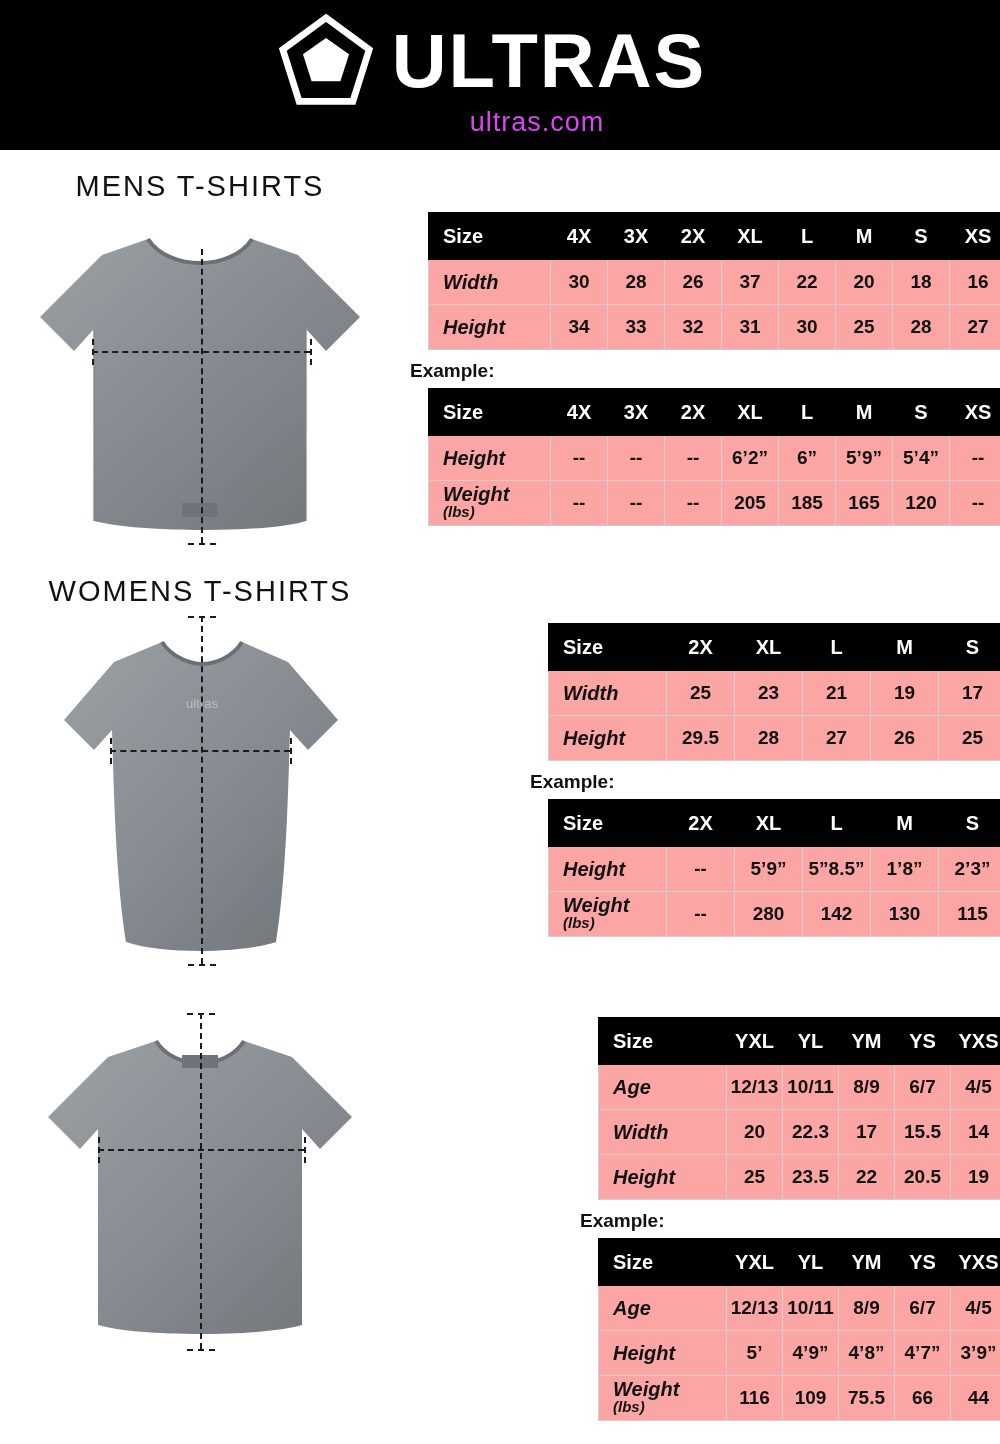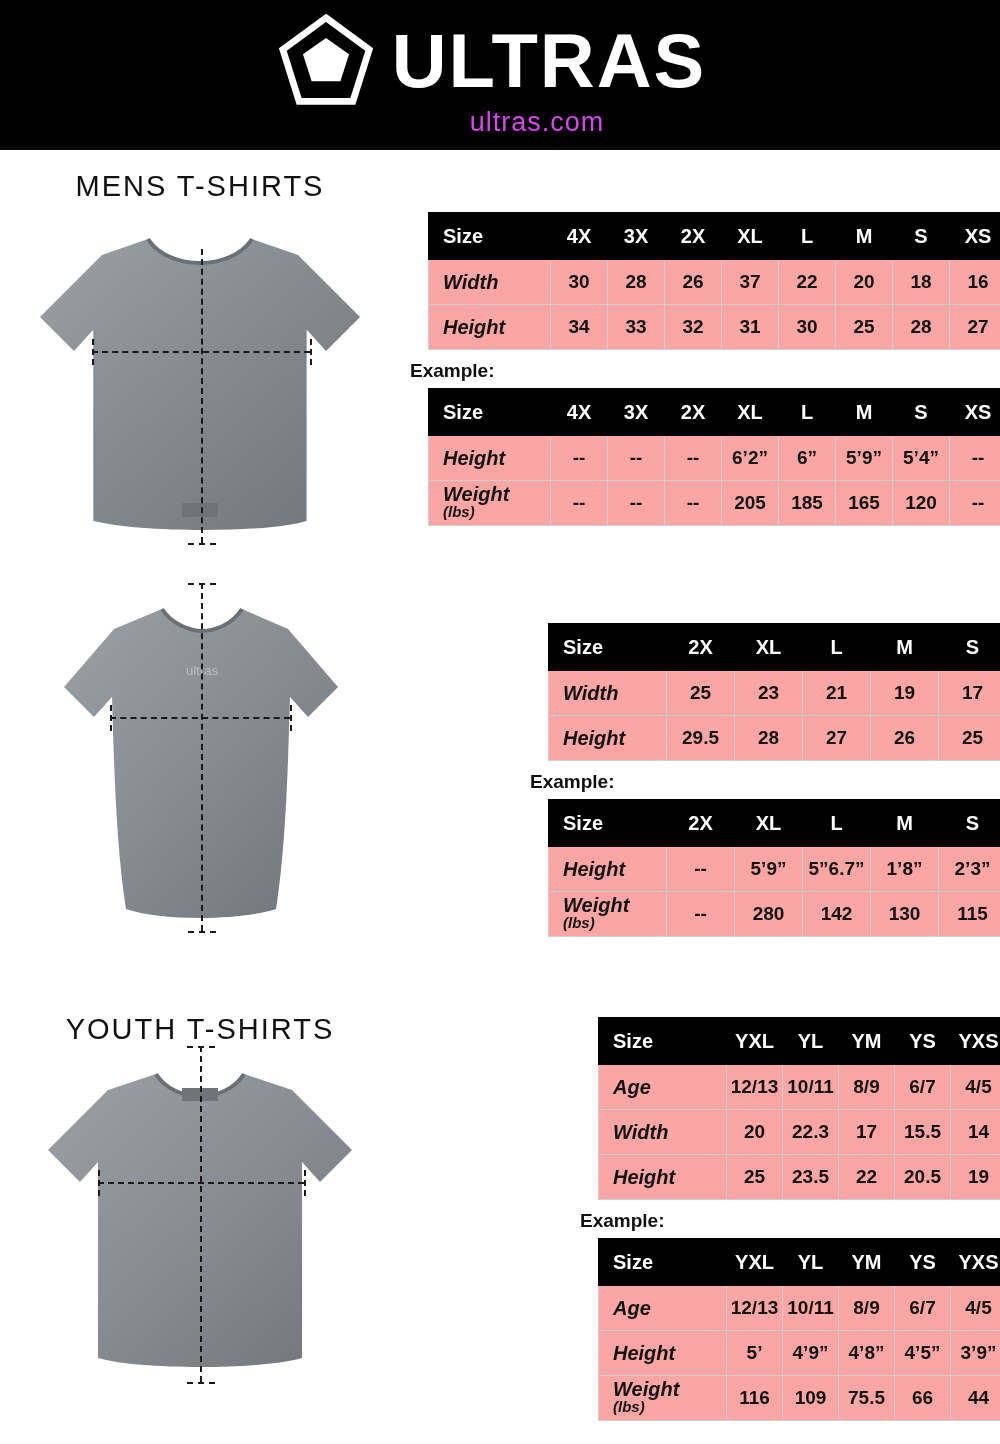--- a/index.html
+++ b/index.html
@@ -303,20 +303,21 @@
           <td>--</td>
         </tr>
       </tbody>
     </table>
   </div>
 </div>
 
 <div class="section" style="height:430px;">
 
   <div class="shirt-col" style="top:0px;">
+    <div class="sec-title">WOMENS  T-SHIRTS</div>
 
     <div class="shirt-wrap" style="margin-top:20px;">
       <svg width="300" height="340" viewBox="0 0 300 340" aria-hidden="true">
         <defs>
           <linearGradient id="gw" x1="0" y1="0" x2="1" y2="1">
             <stop offset="0%" stop-color="#9aa0a4"></stop>
             <stop offset="50%" stop-color="#868c91"></stop>
             <stop offset="100%" stop-color="#6f7479"></stop>
           </linearGradient>
         </defs>
@@ -402,21 +403,21 @@
           <th>M</th>
           <th>S</th>
           <th>XS</th>
         </tr>
       </thead>
       <tbody>
         <tr>
           <td class="lead">Height</td>
           <td>--</td>
           <td>5’9”</td>
-          <td class="small-val">5”6.7”</td>
+          <td class="small-val">5”8.5”</td>
           <td>1’8”</td>
           <td>2’3”</td>
           <td>--</td>
         </tr>
         <tr>
           <td class="lead wlbl">
             <span>Weight</span>
             <span class="sub">(lbs)</span>
           </td>
           <td>--</td>
@@ -427,21 +428,20 @@
           <td>--</td>
         </tr>
       </tbody>
     </table>
   </div>
 </div>
 
 <div class="section" style="height:439px;">
 
   <div class="shirt-col" style="top:8px;">
-    <div class="sec-title">YOUTH  T-SHIRTS</div>
 
     <div class="shirt-wrap" style="margin-top:16px;">
       <svg width="320" height="320" viewBox="0 0 320 320" aria-hidden="true">
         <defs>
           <linearGradient id="gy" x1="0" y1="0" x2="1" y2="1">
             <stop offset="0%" stop-color="#9aa0a4"></stop>
             <stop offset="50%" stop-color="#878d92"></stop>
             <stop offset="100%" stop-color="#70757a"></stop>
           </linearGradient>
         </defs>
@@ -536,21 +536,21 @@
           <td class="small-val">10/11</td>
           <td class="small-val">8/9</td>
           <td class="small-val">6/7</td>
           <td class="small-val">4/5</td>
         </tr>
         <tr>
           <td class="lead">Height</td>
           <td>5’</td>
           <td>4’9”</td>
           <td>4’8”</td>
-          <td>4’5”</td>
+          <td>4’7”</td>
           <td>3’9”</td>
         </tr>
         <tr>
           <td class="lead wlbl">
             <span>Weight</span>
             <span class="sub">(lbs)</span>
           </td>
           <td>116</td>
           <td>109</td>
           <td>75.5</td>

